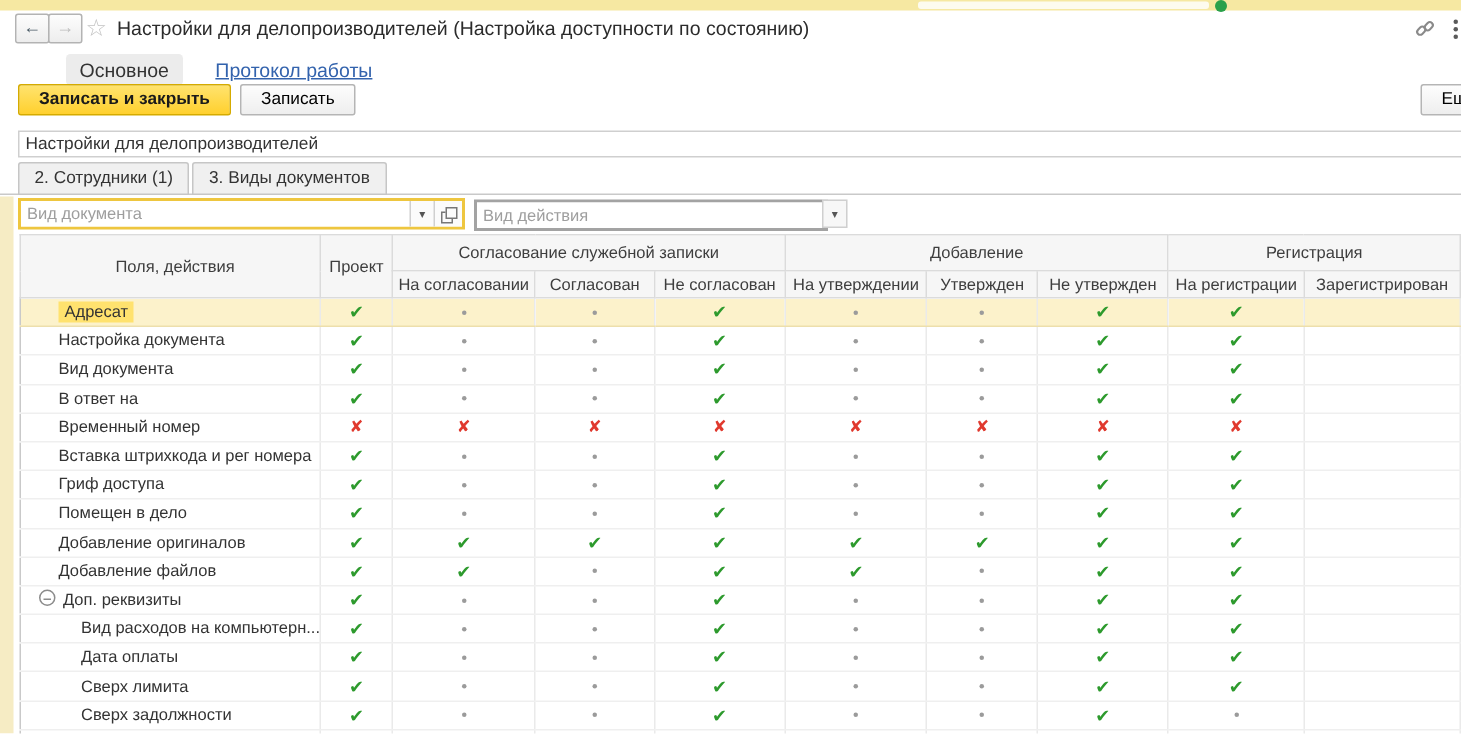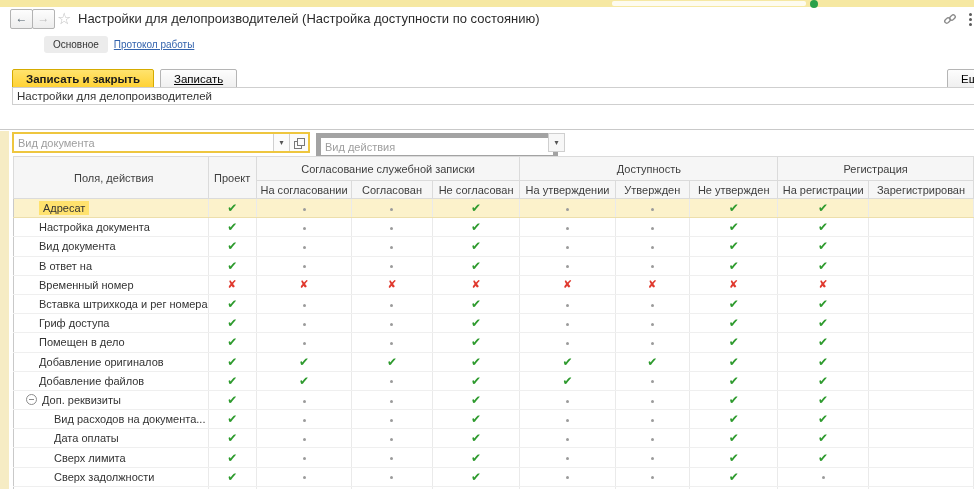--- a/index.html
+++ b/index.html
@@ -14,41 +14,41 @@
   .navbtn{top:9px;width:21px;height:18px;border:1px solid #b3b3b3;border-radius:2px;
           background:linear-gradient(#fdfdfd,#ededed);font-size:12px;line-height:16px;
           text-align:center;cursor:pointer;}
   .navbtn.back{left:10px;color:#4a5b66;}
   .navbtn.fwd{left:32px;color:#bdbdbd;}
   .star{left:57px;top:9px;font-size:16px;color:#c3c3c3;}
   .ttl{left:78px;top:11px;font-size:13px;color:#2b2b2b;white-space:nowrap;text-align:center;}
   .dots{left:969px;top:13px;width:3px;}
   .dots i{display:block;width:3px;height:3px;border-radius:50%;background:#5a5a5a;margin-bottom:2px;}
   
-  .navrow{left:10px;top:36px;display:flex;gap:4px;align-items:center;font-size:10px;padding-left:34px;}
+  .navrow{left:10px;top:36px;display:flex;gap:20px;align-items:center;font-size:13px;padding-left:34px;}
   .navmain{background:#ececec;border-radius:3px;padding:3px 9px;color:#333;}
   .navlink{color:#3363ad;text-decoration:underline;cursor:pointer;padding:3px 2px;}
   
-  .btn{top:69px;height:21px;border:1px solid #b5b5b5;border-radius:2px;font-size:11.5px;
+  .btn{top:56px;height:21px;border:1px solid #b5b5b5;border-radius:2px;font-size:11.5px;
        padding:0 13px;line-height:19px;cursor:pointer;background:linear-gradient(#fdfdfd,#eeeeee);white-space:nowrap;}
   .btn.default{left:12px;background:linear-gradient(#ffe36e,#ffd02e);border-color:#d5ab00;font-weight:bold;color:#1a1a1a;}
-  .btn.plain{left:160px;text-decoration:underline;}
+  .btn.plain{left:160px;}
   .btn.more{left:947px;width:45px;}
   
   .namefield{left:12px;top:87px;width:986px;height:16px;border:1px solid #cfcfcf;font-size:11.5px;
              color:#333;padding:0 0 0 4px;font-family:inherit;outline:none;}
   
   .tabline{left:0;top:129px;width:974px;border-top:1px solid #c9c9c9;}
   .tabs{left:12px;top:108px;display:flex;align-items:flex-end;z-index:2;}
   .tab{height:20px;line-height:20px;font-size:11.5px;padding:0 10px;border:1px solid #c6c6c6;
        background:#f0f0f0;margin-right:2px;white-space:nowrap;cursor:pointer;border-radius:2px 2px 0 0;}
   .tab.active{background:#fff;border-color:#b9b9b9;border-bottom:1px solid #fff;height:21px;line-height:21px;}
   
   .combo1{left:12px;top:132px;width:294px;height:17px;border:2px solid #eec63f;display:flex;background:#fff;}
-  .combo2{left:316px;top:133px;width:232px;height:17px;border:5px solid #a3a3a3;display:flex;background:#fff;}
+  .combo2{left:316px;top:133px;width:232px;height:17px;border:2px solid #a3a3a3;display:flex;background:#fff;}
   .combo input{flex:1;border:0;outline:none;font-size:11px;padding:0 4px;font-family:inherit;color:#333;min-width:0;}
   .combo input::placeholder{color:#9e9e9e;}
   .cbtn{width:15px;border-left:1px solid #d0d0d0;background:#fbfbfb;font-size:8px;color:#555;
         text-align:center;line-height:17px;cursor:pointer;}
   .cbtn2{left:548px;top:133px;width:15px;height:17px;border:1px solid #cfcfcf;background:#f7f7f7;
          font-size:8px;color:#555;text-align:center;line-height:17px;cursor:pointer;}
   .pick{width:18px;border-left:1px solid #d0d0d0;background:#fbfbfb;position:relative;cursor:pointer;}
   .pick::before{content:"";position:absolute;left:4px;top:7px;width:6px;height:6px;border:1px solid #777;}
   .pick::after{content:"";position:absolute;left:7px;top:4px;width:6px;height:6px;border:1px solid #777;background:#fbfbfb;}
   
@@ -109,20 +109,22 @@
 </div>
 
 <button class="abs btn default">Записать и закрыть</button>
 <button class="abs btn plain">Записать</button>
 <button class="abs btn more">Еще</button>
 
 <input class="abs namefield" value="Настройки для делопроизводителей" style="">
 
 <div class="abs tabline"></div>
 <div class="abs tabs">
+  <div class="tab">2. Сотрудники (1)</div>
+  <div class="tab">3. Виды документов</div>
 </div>
 
 <div class="abs combo combo1">
   <input placeholder="Вид документа" style="">
   <div class="cbtn">▾</div>
   <div class="pick"></div>
 </div>
 <div class="abs combo combo2">
   <input placeholder="Вид действия" style="">
 </div>
@@ -142,21 +144,21 @@
         <col style="width:92px">
         <col style="width:103px">
       <col style="width:97px">
         <col style="width:120px">
     </colgroup>
     <thead>
       <tr class="hgroup">
         <th class="corner" rowspan="2">Поля, действия</th>
         <th rowspan="2">Проект</th>
         <th colspan="3">Согласование служебной записки</th>
-        <th colspan="3">Доступность</th>
+        <th colspan="3">Добавление</th>
         <th colspan="2">Регистрация</th>
       </tr>
       <tr class="hsub">
         <th>На согласовании</th>
         <th>Согласован</th>
         <th>Не согласован</th>
         <th>На утверждении</th>
         <th>Утвержден</th>
         <th>Не утвержден</th>
         <th>На регистрации</th>
@@ -290,21 +292,21 @@
           <td class="mc"><span class="mk-D"></span></td>
           <td class="mc"><span class="mk-D"></span></td>
           <td class="mc"><span class="mk-C">✔</span></td>
           <td class="mc"><span class="mk-D"></span></td>
           <td class="mc"><span class="mk-D"></span></td>
           <td class="mc"><span class="mk-C">✔</span></td>
           <td class="mc"><span class="mk-C">✔</span></td>
           <td class="mc"></td>
         </tr>
         <tr>
-          <td class="lbl child"><span>Вид расходов на документа...</span></td>
+          <td class="lbl child"><span>Вид расходов на компьютерн...</span></td>
           <td class="mc"><span class="mk-C">✔</span></td>
           <td class="mc"><span class="mk-D"></span></td>
           <td class="mc"><span class="mk-D"></span></td>
           <td class="mc"><span class="mk-C">✔</span></td>
           <td class="mc"><span class="mk-D"></span></td>
           <td class="mc"><span class="mk-D"></span></td>
           <td class="mc"><span class="mk-C">✔</span></td>
           <td class="mc"><span class="mk-C">✔</span></td>
           <td class="mc"></td>
         </tr>

